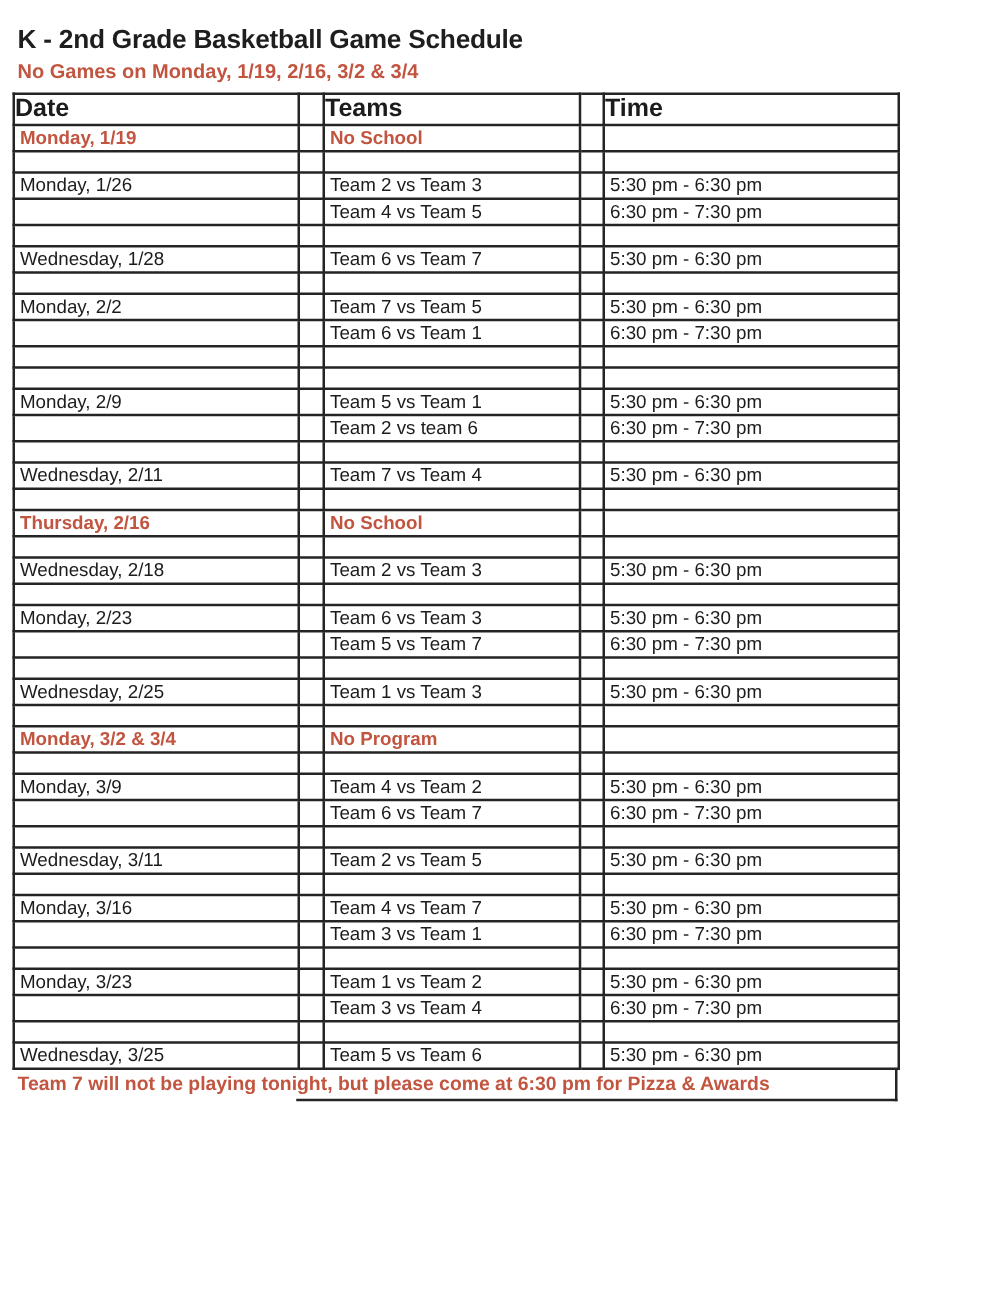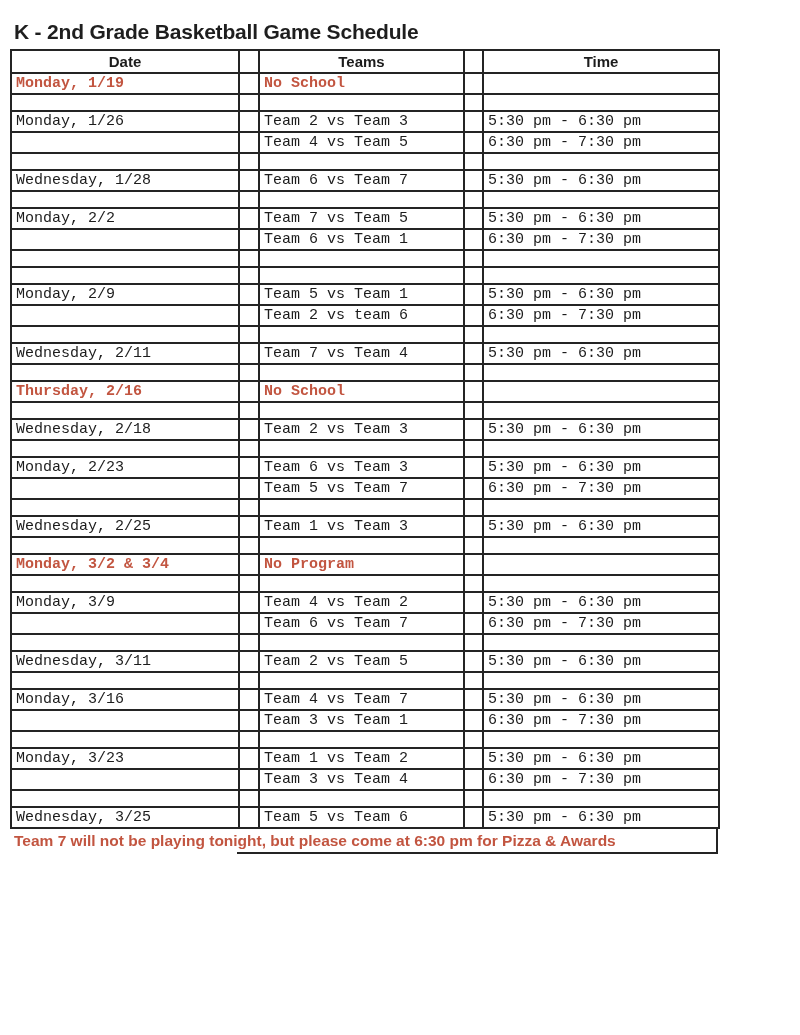--- a/index.html
+++ b/index.html
@@ -46,25 +46,25 @@
     border: 2px solid #242424;
     padding: 0 2px 0 4px;
     font-size: 15px;
     white-space: nowrap;
     overflow: hidden;
     vertical-align: middle;
   }
   .schedule thead th {
     height: 21px;
     font-weight: bold;
-    text-align: center;
-    font-size: 15px;
+    text-align: left;
+    font-size: 20px;
     padding: 0;
   }
-  .schedule tbody tr { height: 21px; font-family: Liberation Mono, monospace; }
+  .schedule tbody tr { height: 21px; }
   .schedule tbody tr.empty { height: 17px; }
   .schedule tbody tr.highlight td {
     color: var(--accent);
     font-weight: bold;
   }
   .footer-note {
     position: relative;
     width: 708px;
     box-sizing: border-box;
     padding: 3px 0 4px 4px;
@@ -88,20 +88,21 @@
     bottom: 0;
     width: 0;
     border-right: 2px solid #242424;
   }
 </style>
 </head>
 <body>
 
 <div class="page">
   <h1 class="title">K - 2nd Grade Basketball Game Schedule</h1>
+  <div class="subtitle">No Games on Monday, 1/19, 2/16, 3/2 &amp; 3/4</div>
 
   <table class="schedule">
     <colgroup>
       <col class="c-date">
         <col class="c-gap1">
         <col class="c-teams">
         <col class="c-gap2">
         <col class="c-time">
     </colgroup>
     <thead>

